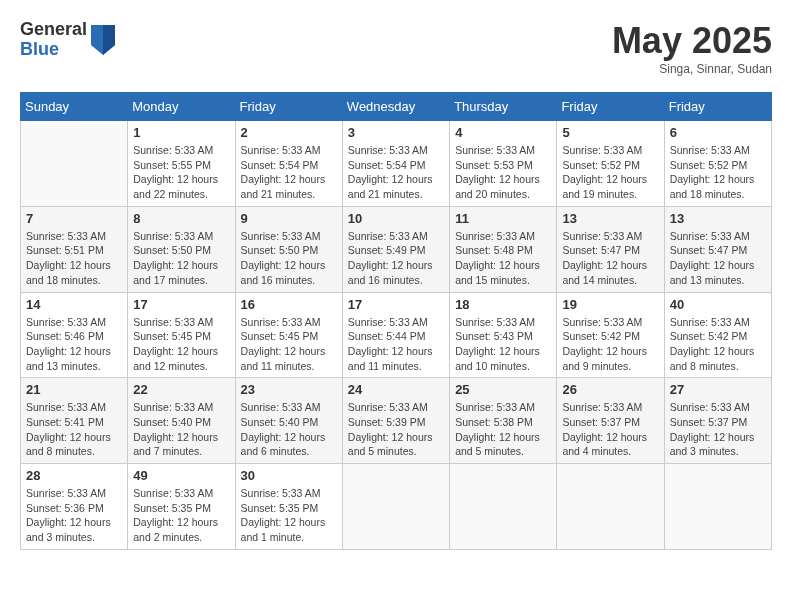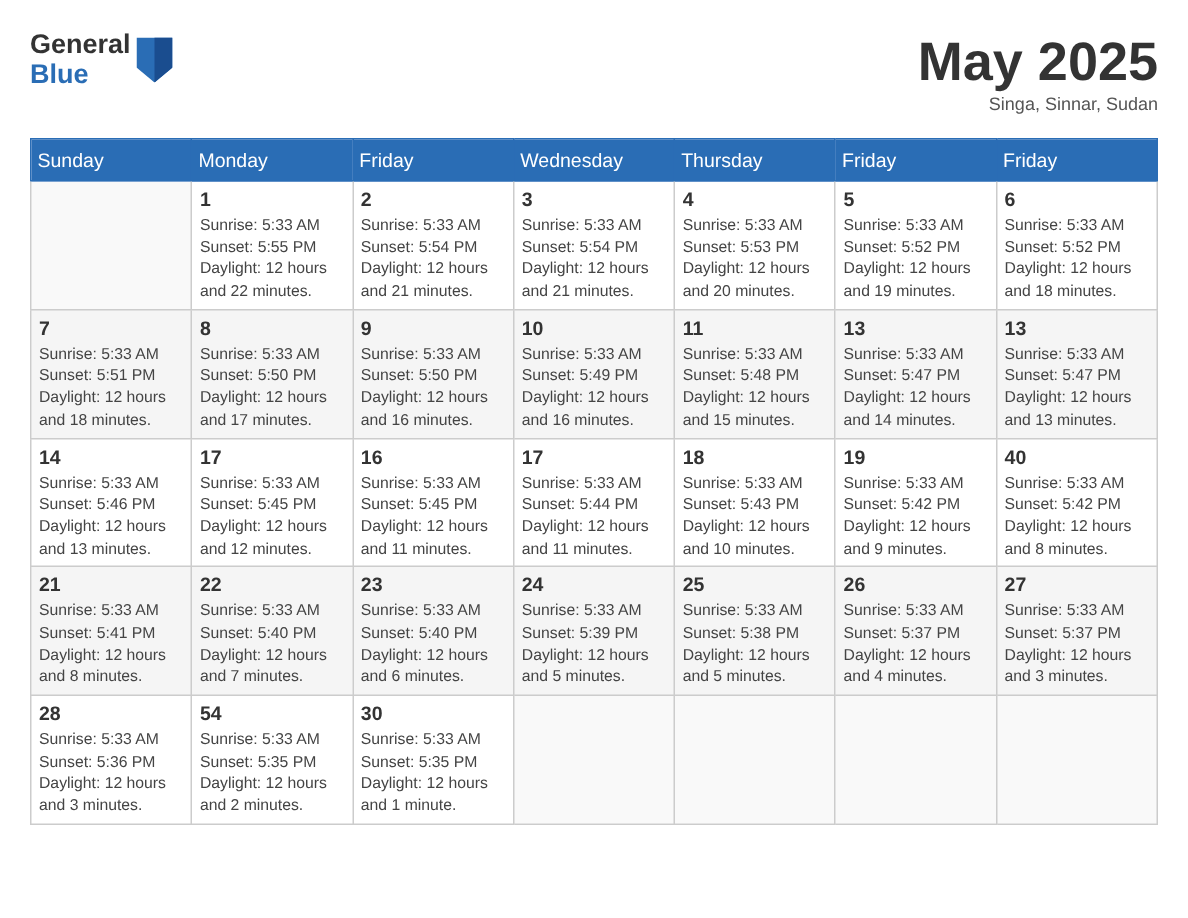--- a/index.html
+++ b/index.html
@@ -321,21 +321,21 @@
       </tr>
       <tr>
         <td>
           <div class="day-number">28</div>
           <div class="day-info" style="white-space: pre-line;">Sunrise: 5:33 AM
 Sunset: 5:36 PM
 Daylight: 12 hours
 and 3 minutes.</div>
         </td>
         <td>
-          <div class="day-number">54</div>
+          <div class="day-number">49</div>
           <div class="day-info" style="white-space: pre-line;">Sunrise: 5:33 AM
 Sunset: 5:35 PM
 Daylight: 12 hours
 and 2 minutes.</div>
         </td>
         <td>
           <div class="day-number">30</div>
           <div class="day-info" style="white-space: pre-line;">Sunrise: 5:33 AM
 Sunset: 5:35 PM
 Daylight: 12 hours

